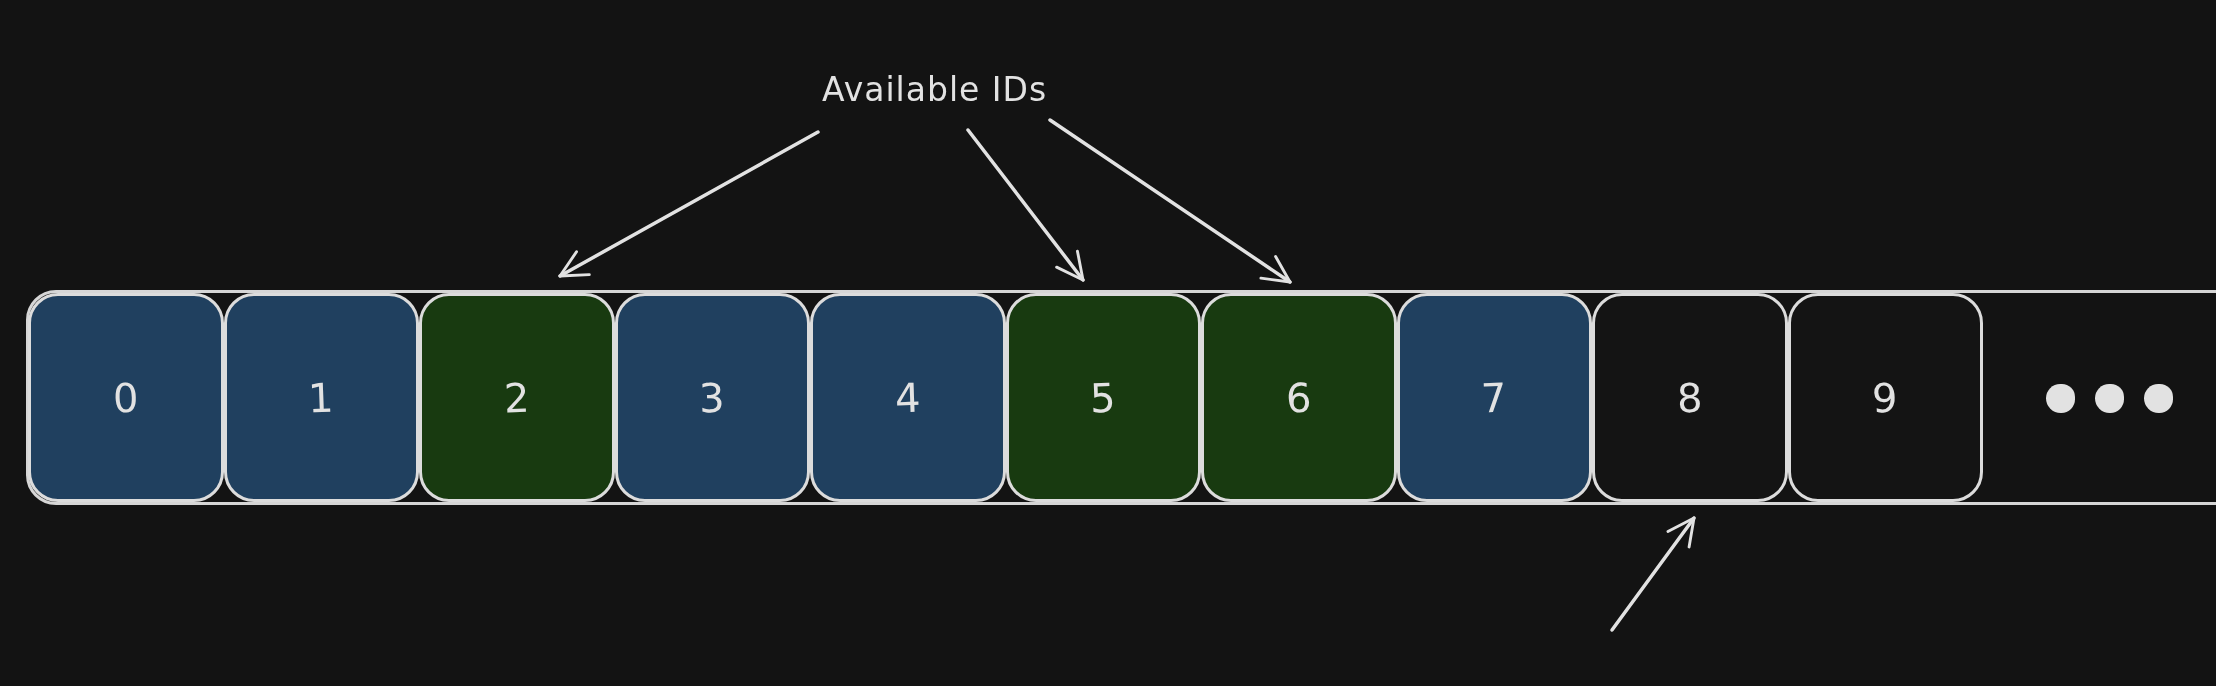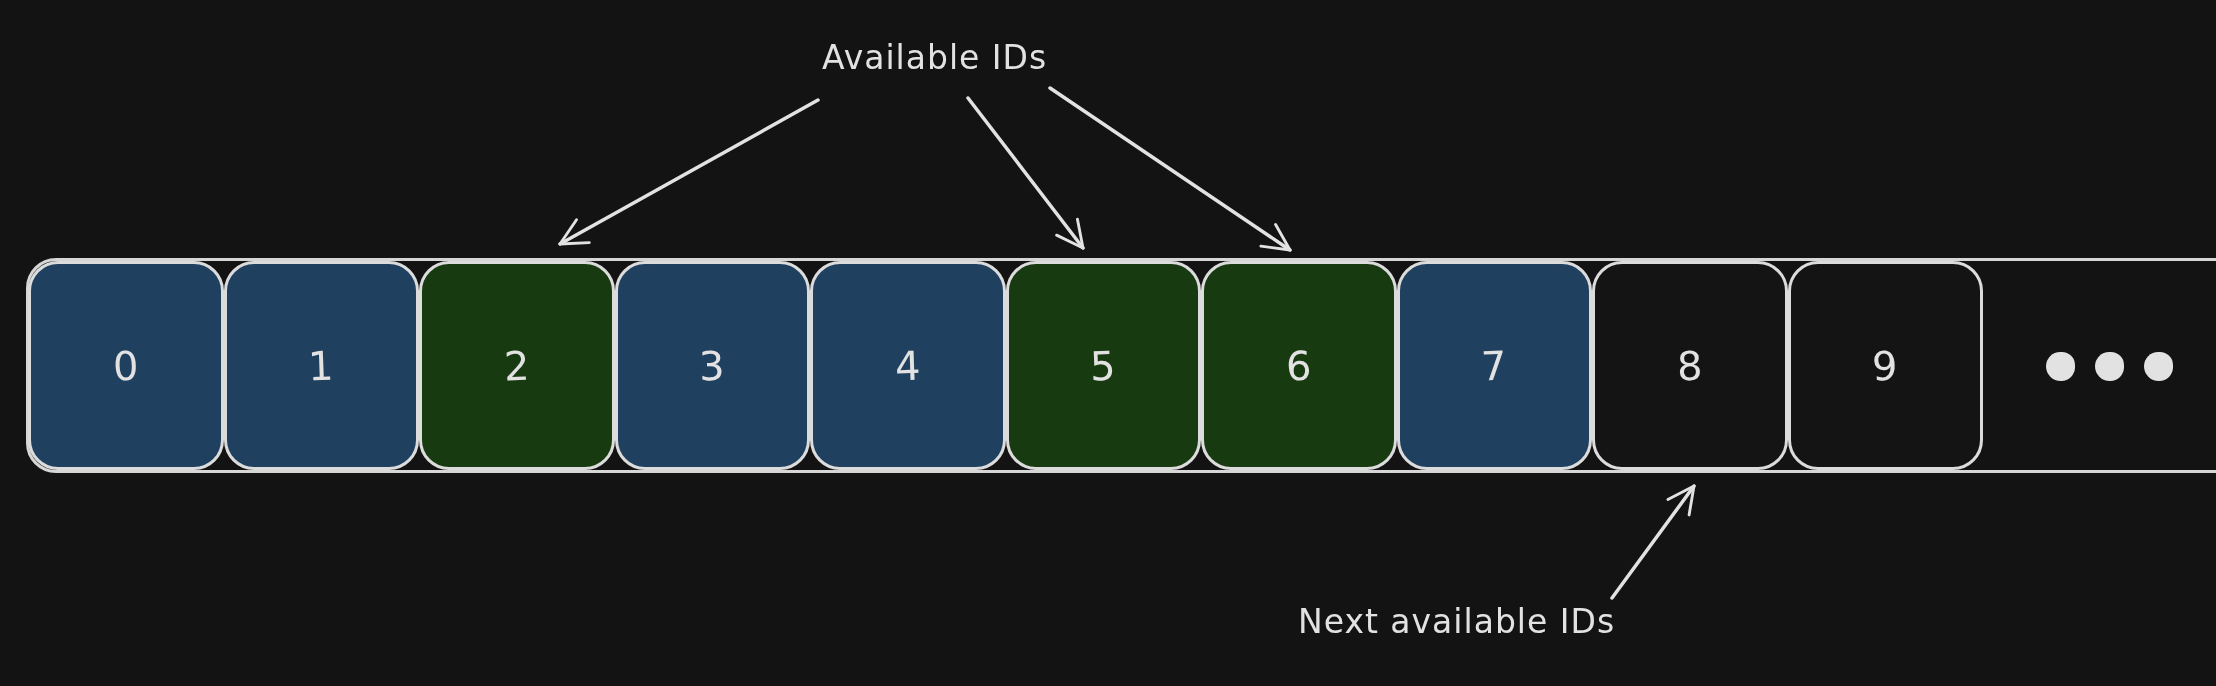--- a/index.html
+++ b/index.html
@@ -10,20 +10,21 @@
     width: 2216px;
     height: 686px;
     position: relative;
     overflow: hidden;
     background: var(--background, #131313);
     font-family: "DejaVu Sans", sans-serif;
   }
   .canvas {
     position: absolute;
     inset: 0;
+    margin-top: 32px;
   }
   
   .track {
     position: absolute;
     left: 26px;
     top: 258px;
     width: 2400px;
     height: 215px;
     border: 3px solid var(--stroke-dim, #d6d6d6);
     border-radius: 30px;
@@ -157,15 +158,14 @@
     <span class="num">9</span>
   </div>
     </div>
 
   <div class="ellipsis">
       <div class="dot"></div>
       <div class="dot"></div>
       <div class="dot"></div>
     </div>
 
-  <div class="label label-next">Next available IDs</div>
 
 </div>
 
 </body></html>

